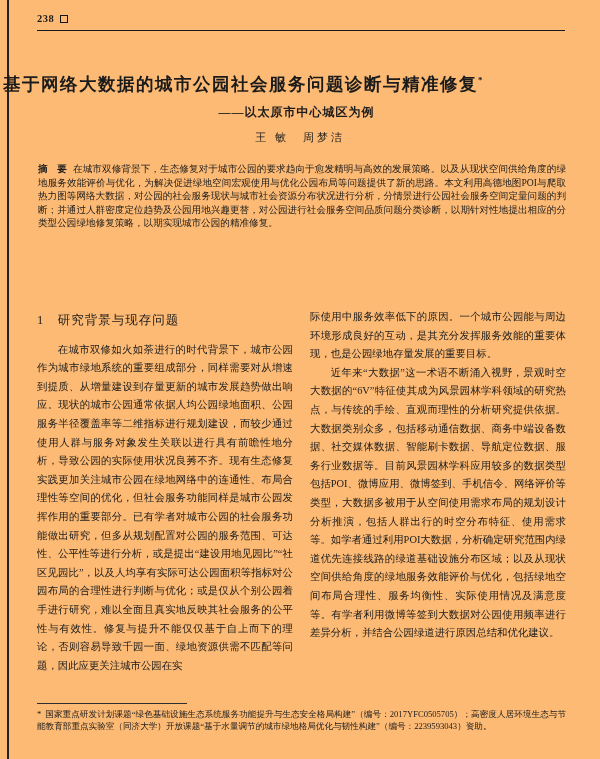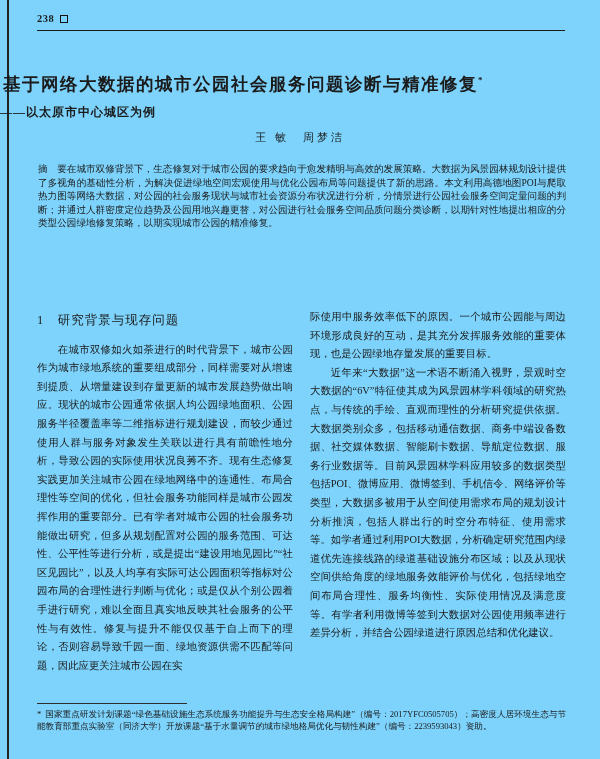--- a/index.html
+++ b/index.html
@@ -6,21 +6,21 @@
   html, body { width: 600px; height: 759px; }
   body {
     font-family: "Liberation Serif", "DejaVu Serif", serif;
     background: #e9e7e2;
     color: #1b1b1b;
     position: relative;
     overflow: hidden;
   }
   .page {
     position: absolute; inset: 0;
-    background: #7dd3fc;
+    background: #fdba74;
   }
   .gutter {
     position: absolute; left: 7px; top: 0;
     width: 2px; height: 100%;
     background: #222;
   }
   .running-header {
     position: absolute; left: 37px; top: 13px; width: 528px;
     display: flex; align-items: center; gap: 6px;
     font-size: 10.5px; font-weight: bold; letter-spacing: 0.5px;
@@ -35,34 +35,35 @@
     border-top: 1.6px solid #1a1a1a;
   }
   .paper-title {
     position: absolute; left: 0; top: 72px; width: 487px;
     text-align: center;
     font-size: 17.5px; font-weight: bold; letter-spacing: 1.5px;
   }
   .paper-title sup { font-size: 9px; }
   .paper-subtitle {
     position: absolute; left: 0; top: 104px; width: 593px;
+    text-align: center;
     font-size: 12px; font-weight: bold; letter-spacing: 1px;
   }
   .authors {
     position: absolute; left: 0; top: 130px; width: 600px;
     text-align: center;
     font-size: 11px; letter-spacing: 3px;
   }
   .abstract-block {
     position: absolute; left: 38px; top: 162px; width: 528px;
     font-size: 9.6px; line-height: 13.6px;
     text-align: justify;
     max-height: 108px; overflow: hidden;
   }
-  .abstract-block .label { font-weight: normal; }
+  .abstract-block .label { font-weight: bold; margin-right: 6px; }
   .keywords-block {
     position: absolute; left: 38px; top: 277px; width: 528px;
     font-size: 9.6px; line-height: 13px;
   }
   .keywords-block .label { font-weight: bold; margin-right: 6px; }
   .body-columns {
     position: absolute; left: 37px; top: 308px; width: 529px; height: 392px;
     display: flex; gap: 17px;
   }
   .col {
@@ -101,21 +102,21 @@
   </div>
   <div class="header-rule"></div>
 
   <h1 class="paper-title"><span>基于网络大数据的城市公园社会服务问题诊断与精准修复</span><sup>*</sup></h1>
 
   <div class="paper-subtitle">——以太原市中心城区为例</div>
 
   <div class="authors">王 敏　周梦洁</div>
 
   <p class="abstract-block">
-    <span class="label">摘　要</span><span>在城市双修背景下，生态修复对于城市公园的要求趋向于愈发精明与高效的发展策略。大数据为风景园林规划设计提供了多视角的基础性分析，为解决促进绿地空间宏观使用与优化公园布局等问题提供了新的思路。本文利用高德地图POI与爬取热力图等网络大数据，对公园的社会服务现状与城市社会资源分布状况进行分析，分情景进行公园社会服务空间定量问题的判断；并通过人群密度定位趋势及公园用地兴趣更替，对公园进行社会服务空间品质问题分类诊断，以期针对性地提出相应的分类型公园绿地修复策略，以期实现城市公园的精准修复。</span>
+    <span class="label">摘　要</span><span>在城市双修背景下，生态修复对于城市公园的要求趋向于愈发精明与高效的发展策略。以及从现状空间供给角度的绿地服务效能评价与优化，为解决促进绿地空间宏观使用与优化公园布局等问题提供了新的思路。本文利用高德地图POI与爬取热力图等网络大数据，对公园的社会服务现状与城市社会资源分布状况进行分析，分情景进行公园社会服务空间定量问题的判断；并通过人群密度定位趋势及公园用地兴趣更替，对公园进行社会服务空间品质问题分类诊断，以期针对性地提出相应的分类型公园绿地修复策略，以期实现城市公园的精准修复。</span>
   </p>
 
 
   <div class="body-columns">
     <div class="col">
       <h2 class="section-heading">1　研究背景与现存问题</h2>
       <p>在城市双修如火如荼进行的时代背景下，城市公园作为城市绿地系统的重要组成部分，同样需要对从增速到提质、从增量建设到存量更新的城市发展趋势做出响应。现状的城市公园通常依据人均公园绿地面积、公园服务半径覆盖率等二维指标进行规划建设，而较少通过使用人群与服务对象发生关联以进行具有前瞻性地分析，导致公园的实际使用状况良莠不齐。现有生态修复实践更加关注城市公园在绿地网络中的连通性、布局合理性等空间的优化，但社会服务功能同样是城市公园发挥作用的重要部分。已有学者对城市公园的社会服务功能做出研究，但多从规划配置对公园的服务范围、可达性、公平性等进行分析，或是提出“建设用地见园比”“社区见园比”，以及人均享有实际可达公园面积等指标对公园布局的合理性进行判断与优化；或是仅从个别公园着手进行研究，难以全面且真实地反映其社会服务的公平性与有效性。修复与提升不能仅仅基于自上而下的理论，否则容易导致千园一面、绿地资源供需不匹配等问题，因此应更关注城市公园在实</p>
     </div>
     <div class="col">
       <p class="cont">际使用中服务效率低下的原因。一个城市公园能与周边环境形成良好的互动，是其充分发挥服务效能的重要体现，也是公园绿地存量发展的重要目标。</p>

